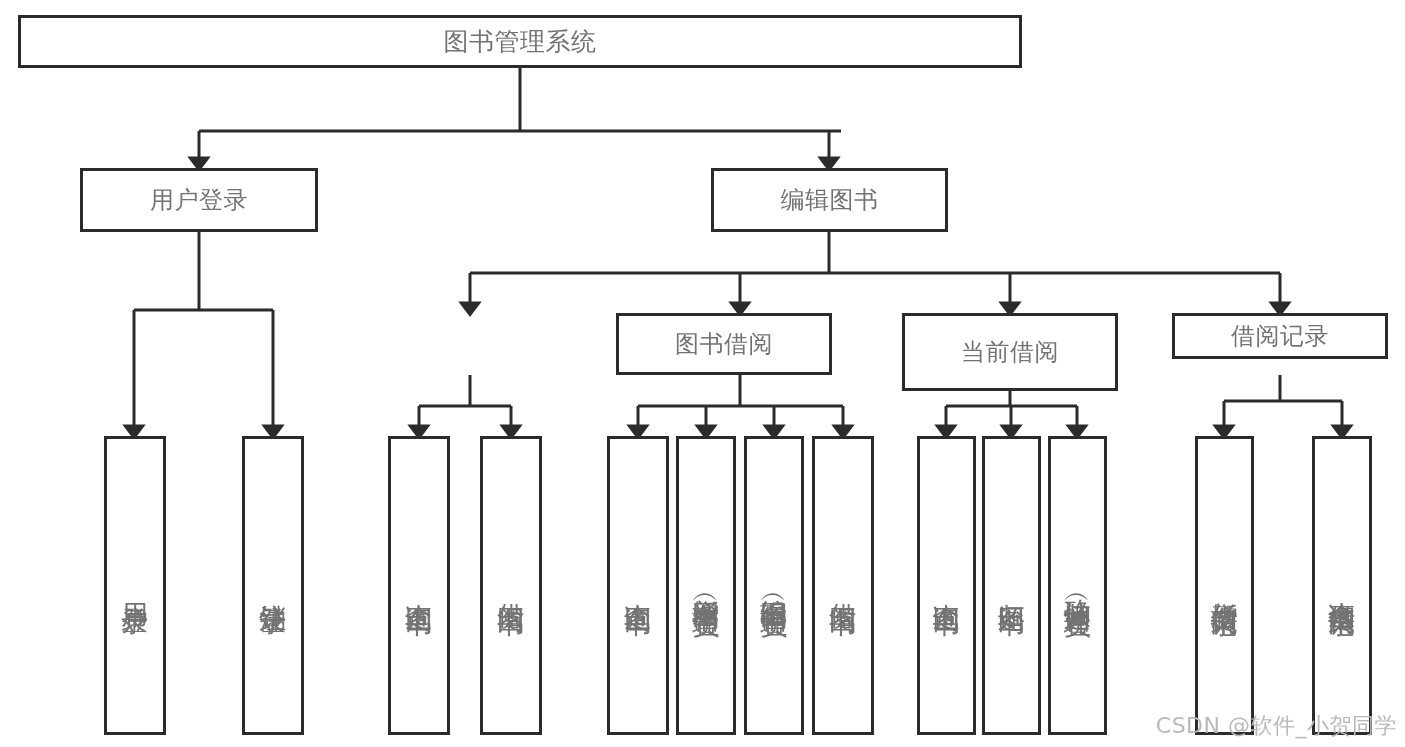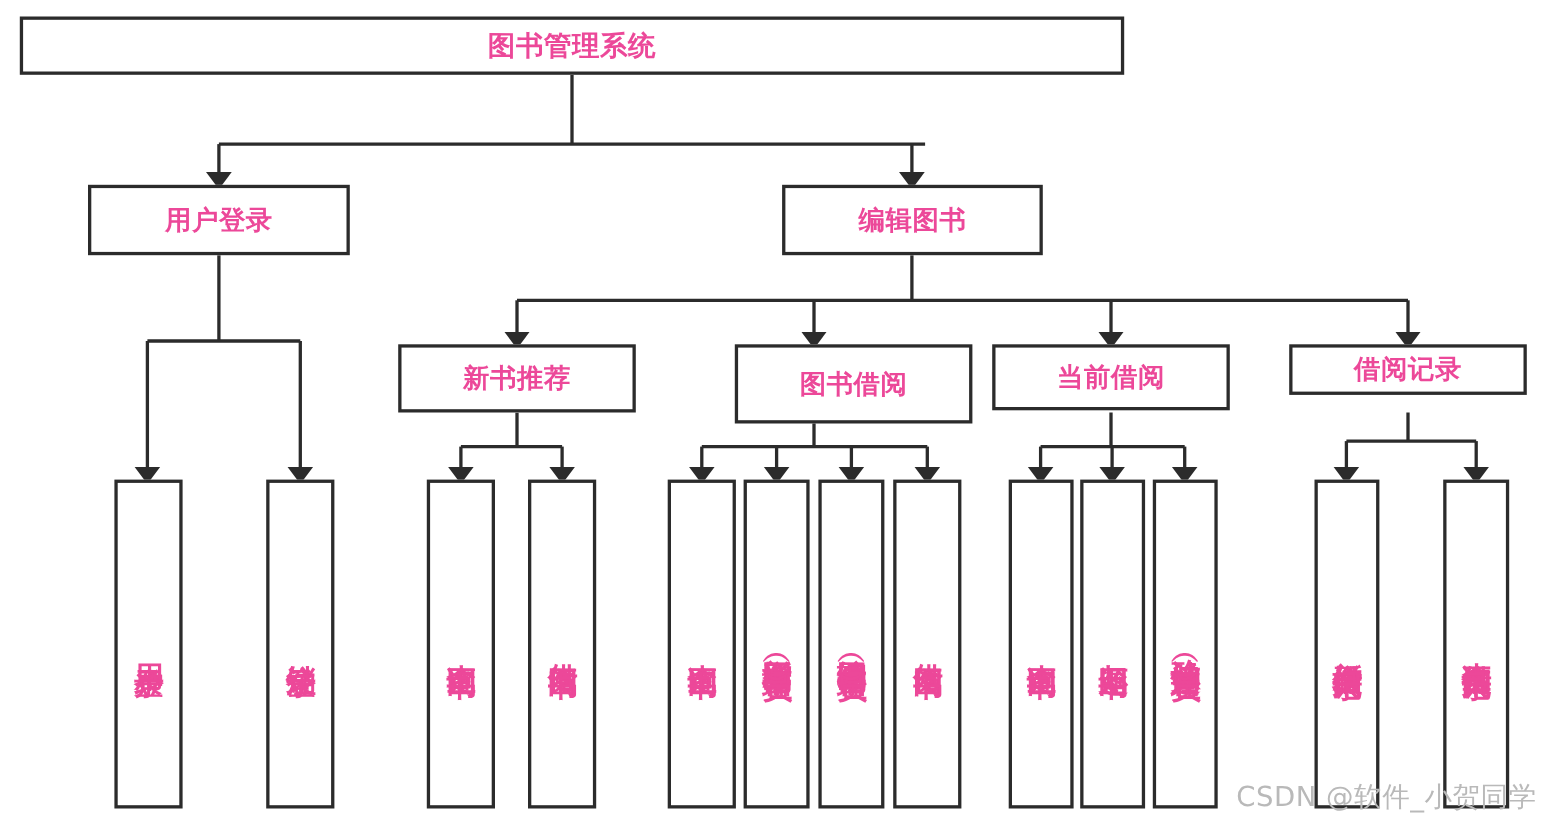--- a/index.html
+++ b/index.html
@@ -27,23 +27,22 @@
     pointer-events: none;
   }
   .node {
     position: absolute;
     box-sizing: border-box;
     border: 3px solid #2b2b2b;
     background: #ffffff;
     display: flex;
     align-items: center;
     justify-content: center;
-    color: #ec4899;
+    color: #737373;
     z-index: 2;
-    font-weight: bold;
   }
   .node .label {
     display: block;
     text-align: center;
     line-height: 1.12;
     letter-spacing: 0.5px;
   }
   
   .node.horiz .label {
     font-size: 24px;
@@ -63,21 +62,21 @@
     font-size: 27px;
     line-height: 1.16;
     letter-spacing: 2px;
     white-space: nowrap;
     max-height: 270px;
   }
   .watermark {
     position: absolute;
     right: 8px;
     bottom: 6px;
-    font-size: 25px;
+    font-size: 22px;
     color: #b9b9b9;
     letter-spacing: 0.5px;
     z-index: 5;
     white-space: nowrap;
   }
 </style>
 </head>
 <body>
 
 <div id="canvas">
@@ -136,27 +135,24 @@
     <span class="label">图书管理系统</span>
   </div>
 
   <div class="node horiz" style="left:80px; top:168px; width:238px; height:64px;">
     <span class="label">用户登录</span>
   </div>
   <div class="node horiz" style="left:711px; top:168px; width:237px; height:64px;">
     <span class="label">编辑图书</span>
   </div>
 
-  <div class="node horiz" style="left:362px; top:313px; width:216px; height:62px;">
-    <span class="label">新书推荐</span>
-  </div>
-  <div class="node horiz" style="left:668px; top:313px; width:216px; height:72px;">
+  <div class="node horiz" style="left:616px; top:313px; width:216px; height:62px;">
     <span class="label">图书借阅</span>
   </div>
-  <div class="node horiz" style="left:902px; top:313px; width:216px; height:60px;align-items:center;">
+  <div class="node horiz" style="left:902px; top:313px; width:216px; height:78px;align-items:center;">
     <span class="label">当前借阅</span>
   </div>
   <div class="node horiz" style="left:1172px; top:313px; width:216px; height:46px;">
     <span class="label">借阅记录</span>
   </div>
 
   <div class="node vert" style="left:104px; top:436px; width:62px; height:299px;">
     <span class="label">用户登录</span>
   </div>
   <div class="node vert" style="left:242px; top:436px; width:62px; height:299px;">

